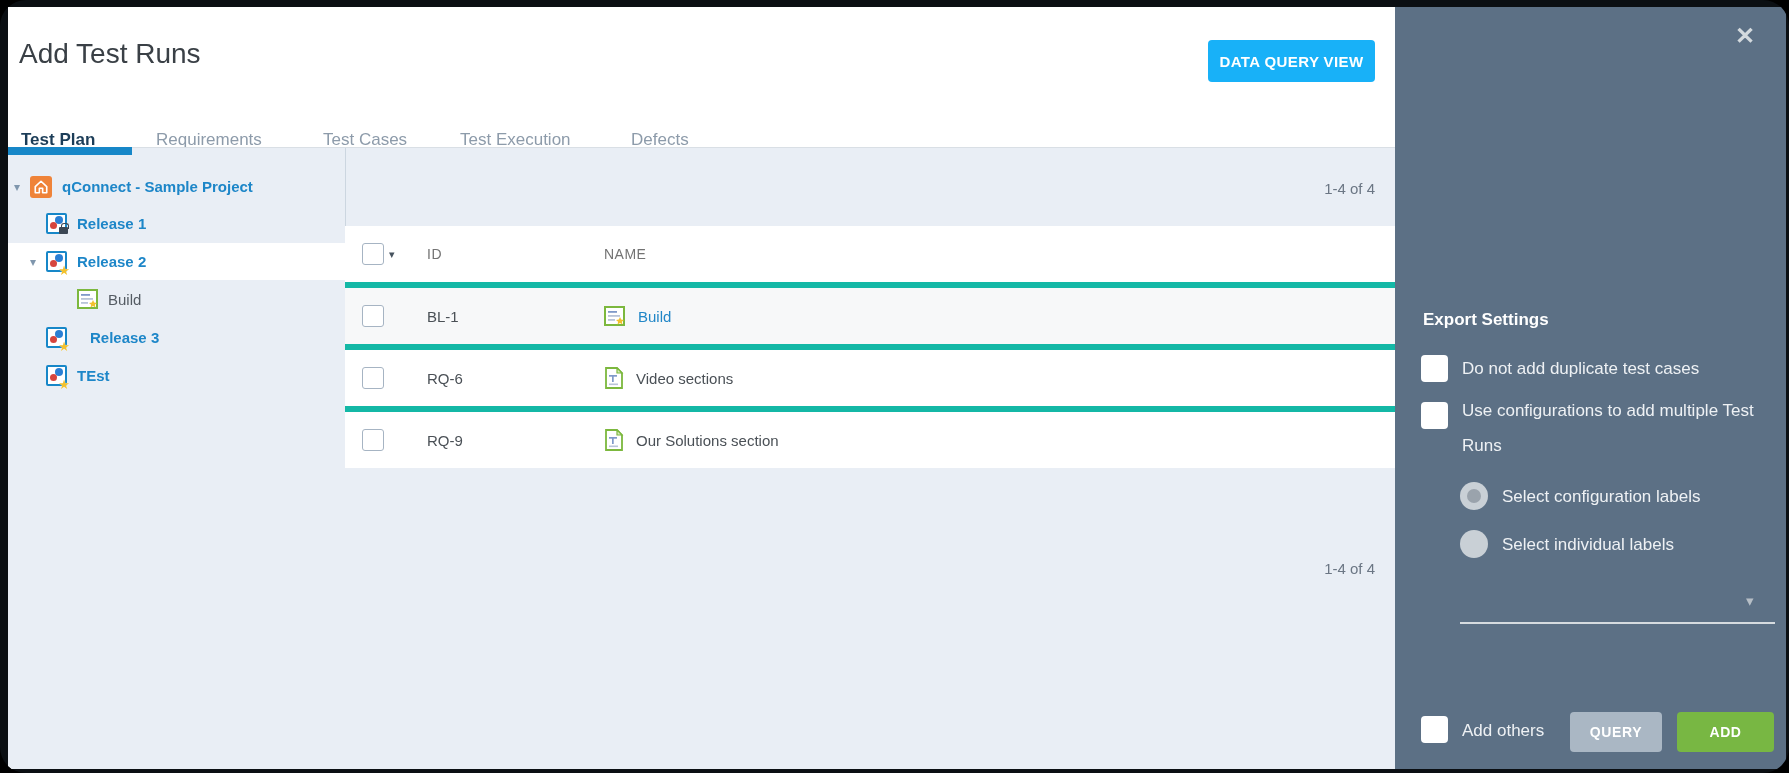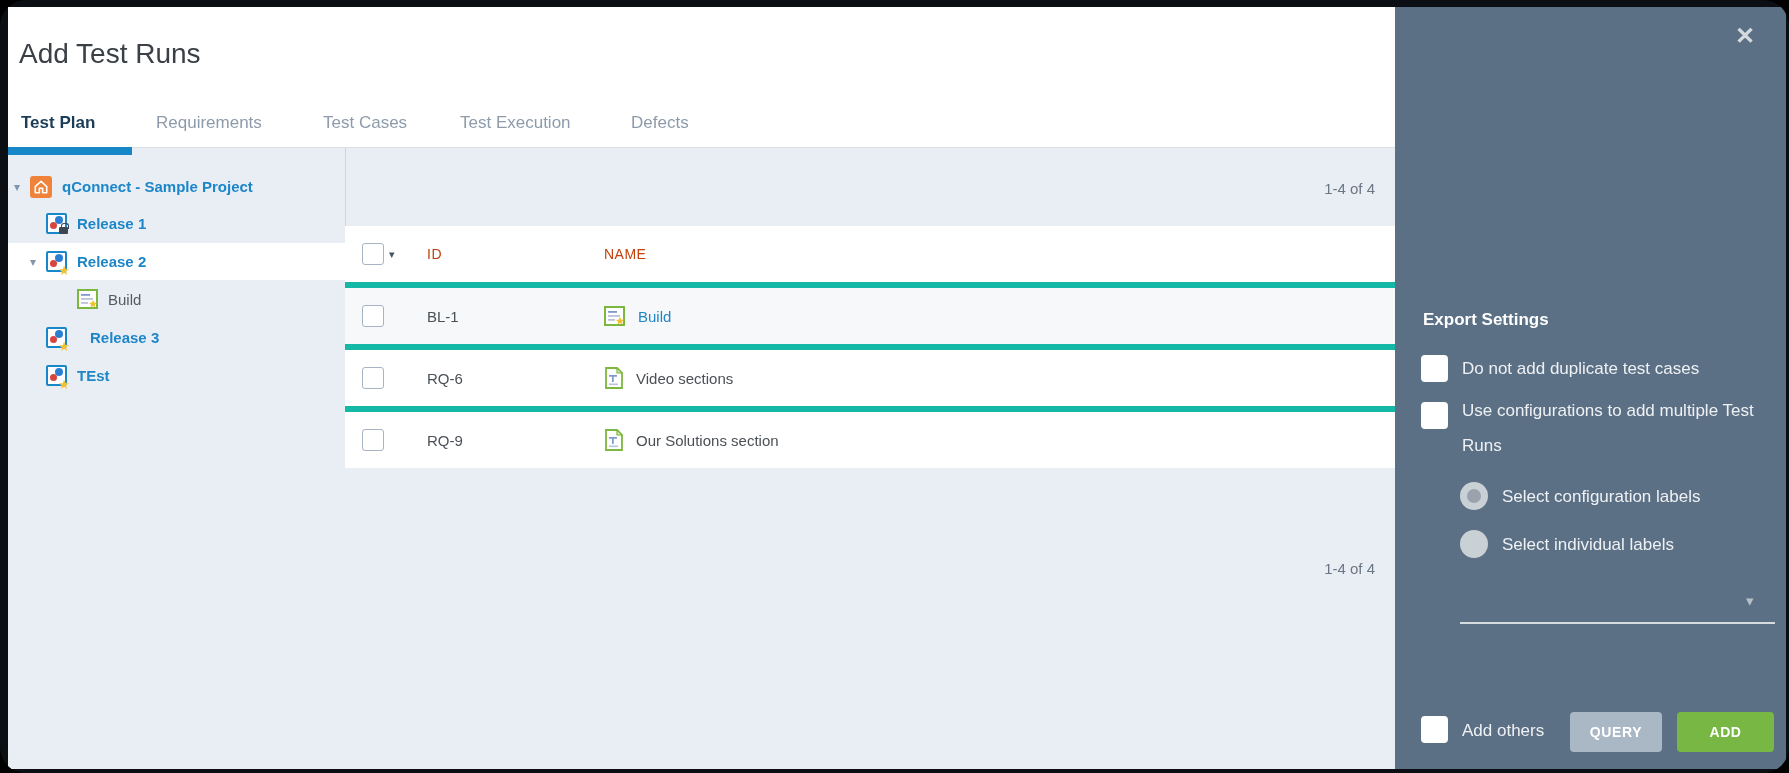--- a/index.html
+++ b/index.html
@@ -12,21 +12,21 @@
   .panel-bg  { position:absolute; left:1395px; top:7px; width:391px;  height:762px; background:#5c7085; }
   .main-bg   { position:absolute; left:8px;    top:148px; width:1387px; height:621px; background:#e9eef5; }
 
   
   .title { position:absolute; left:19px; top:38px; font-size:28px; color:#3a4046; }
   .dqv-btn { position:absolute; left:1208px; top:40px; width:167px; height:42px;
              background:#18b1f8; border:none; border-radius:4px; color:#fff;
              font-family:inherit; font-size:15px; font-weight:bold; letter-spacing:.4px; cursor:pointer; }
 
   
-  .tab { position:absolute; top:113px; font-size:17px; color:#8d9baa; cursor:pointer; }
+  .tab { position:absolute; top:130px; font-size:17px; color:#8d9baa; cursor:pointer; }
   .tab.active { color:#1c3d58; font-weight:bold; }
   .tab-divider { position:absolute; left:8px; top:147px; width:1387px; height:1px; background:#d9dfe5; }
   .tab-underline { position:absolute; left:8px; top:147px; width:124px; height:8px; background:#1787c8; }
 
   
   .tree-item { position:absolute; left:8px; width:337px; height:37px; display:flex; align-items:center; cursor:pointer; }
   .tree-item.selected { background:#ffffff; }
   .tree-caret { width:12px; font-size:12px; color:#7f96ad; line-height:1; }
   .tree-label { font-size:15px; font-weight:bold; color:#1d86c8; white-space:nowrap; }
   .tree-label.plain { font-weight:normal; color:#545b63; }
@@ -49,21 +49,21 @@
 
   .table { position:absolute; left:345px; top:226px; width:1050px; background:#fff; }
   .trow { display:flex; align-items:center; height:62px; border-top:6px solid #14b8a6; }
   .trow.shaded { background:#f7f8f9; }
   .thead { height:56px; border-top:none; }
   .cb-cell { width:82px; display:flex; align-items:center; flex:none; }
   .checkbox { width:22px; height:22px; margin-left:17px; background:#fff; border:1px solid #a6b4c3; border-radius:3px;
               cursor:pointer; flex:none; }
   .hdr-caret { margin-left:5px; font-size:11px; color:#46525e; cursor:pointer; }
   .id-cell { width:177px; font-size:15px; color:#4a5056; flex:none; }
-  .hdr-text { font-size:14px; color:#c2410c; letter-spacing:.5px; }
+  .hdr-text { font-size:14px; color:#737373; letter-spacing:.5px; }
   .name-cell { display:flex; align-items:center; }
   .name-cell .nm { margin-left:12px; font-size:15px; color:#4a5056; }
   .name-cell .nm.link { color:#2287c7; cursor:pointer; }
   .doc-svg { display:block; }
 
   
   .close-btn { position:absolute; left:1735px; top:22px; font-size:24px; font-weight:bold; color:#d4dade; cursor:pointer; }
   .panel-heading { position:absolute; left:1423px; top:310px; font-size:17px; font-weight:bold; color:#ffffff; }
   .p-checkbox { position:absolute; width:27px; height:27px; background:#fff; border-radius:4px; cursor:pointer; }
   .p-label { position:absolute; font-size:17px; color:#eef1f4; }
@@ -80,20 +80,21 @@
 </head>
 <body>
 
 <div class="screen">
 
   <div class="modal-bg"></div>
   <div class="panel-bg"></div>
   <div class="main-bg"></div>
 
   <div class="title">Add Test Runs</div>
+  <button class="dqv-btn">DATA QUERY VIEW</button>
 
   <div class="tab active" style="left:21px">Test Plan</div>
   <div class="tab" style="left:156px">Requirements</div>
   <div class="tab" style="left:323px">Test Cases</div>
   <div class="tab" style="left:460px">Test Execution</div>
   <div class="tab" style="left:631px">Defects</div>
   <div class="tab-divider"></div>
   <div class="tab-underline"></div>
 
   <div class="vdiv"></div>

